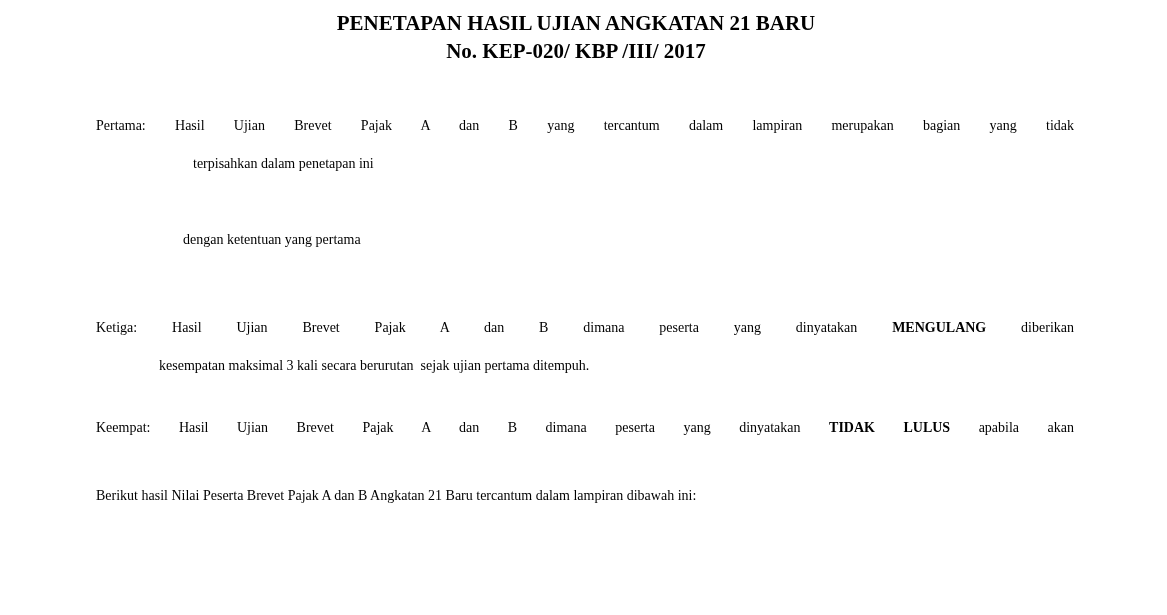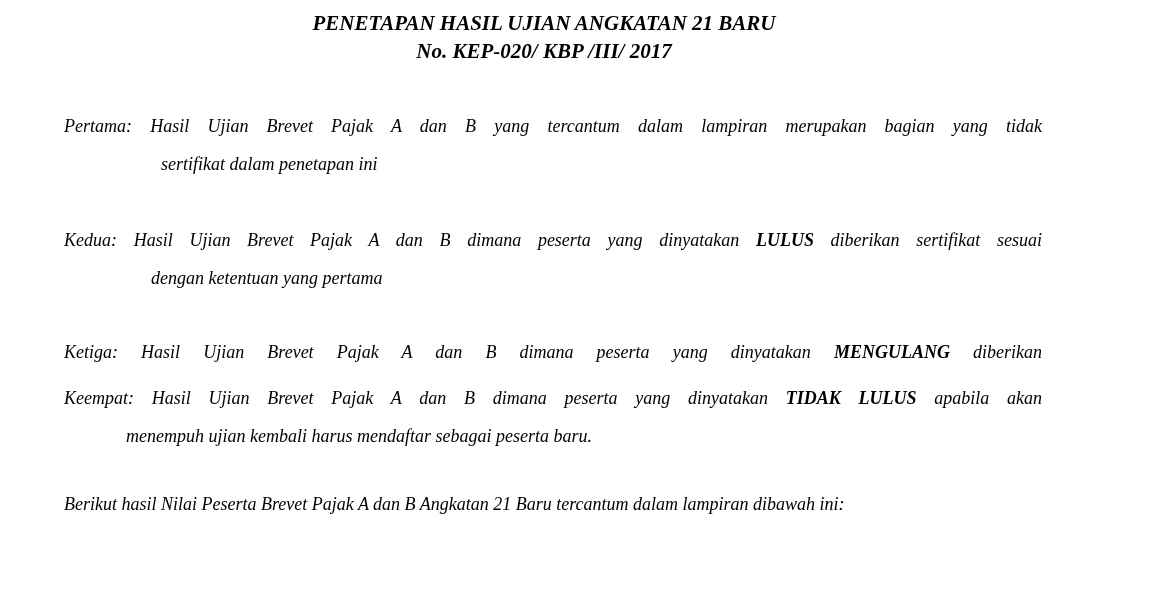--- a/index.html
+++ b/index.html
@@ -7,82 +7,80 @@
     width: 1167px; height: 615px;
     background: #ffffff;
     overflow: hidden;
   }
   body {
     font-family: "Liberation Serif", "DejaVu Serif", serif;
     color: #000000;
   }
   .page {
     width: 1167px; height: 615px;
-    padding: 9px 0 0 64px;
-    font-style: italic;
+    padding: 9px 0 0 96px;
   }
   .content { width: 978px; }
 
   .doc-title {
     font-size: 21px;
     font-weight: bold;
     line-height: 28px;
     text-align: center;
     padding-right: 18px;
   }
 
   .line {
     display: block;
-    font-size: 18px;
+    font-size: 14px;
     line-height: 38px;
     white-space: pre-wrap;
   }
   .just {
     text-align: justify;
     text-align-last: justify;
   }
   .b { font-weight: bold; }
 
   .para.p1 { margin-top: 42px; }
   .para.p2 { margin-top: 38px; }
-  .para.p3 { margin-top: 36px; }
-  .para.p4 { margin-top: 8px; }
+  .para.p3 { margin-top: 50px; }
+  .para.p4 { margin-top: 24px; }
   .closing  { margin-top: 30px; }
 
   .p1 .cont { padding-left: 97px; }
   .p2 .cont { padding-left: 87px; }
   .p3 .cont { padding-left: 63px; }
   .p4 .cont { padding-left: 62px; }
 </style>
 </head>
 <body>
 
 <div class="page">
   <div class="content">
 
     <div class="doc-title">
       <div class="title-line">PENETAPAN HASIL UJIAN ANGKATAN 21 BARU</div>
       <div class="title-line">No. KEP-020/ KBP /III/ 2017</div>
     </div>
 
     <div class="para p1">
       <div class="line just"><span>Pertama: Hasil Ujian Brevet Pajak A dan B yang tercantum dalam lampiran merupakan bagian yang tidak</span></div>
-      <div class="line cont">sertifikat dalam penetapan ini</div>
+      <div class="line cont">terpisahkan dalam penetapan ini</div>
     </div>
 
     <div class="para p2">
-      <div class="line just"><span>Kedua: Hasil Ujian Brevet Pajak A dan B dimana peserta yang dinyatakan </span><span class="b">LULUS</span><span> diberikan sertifikat sesuai</span></div>
       <div class="line cont">dengan ketentuan yang pertama</div>
     </div>
 
     <div class="para p3">
       <div class="line just"><span>Ketiga: Hasil Ujian Brevet Pajak A dan B dimana peserta yang dinyatakan </span><span class="b">MENGULANG</span><span> diberikan</span></div>
+      <div class="line cont">kesempatan maksimal 3 kali secara berurutan  sejak ujian pertama ditempuh.</div>
     </div>
 
     <div class="para p4">
       <div class="line just"><span>Keempat: Hasil Ujian Brevet Pajak A dan B dimana peserta yang dinyatakan </span><span class="b">TIDAK LULUS</span><span> apabila akan</span></div>
-      <div class="line cont">menempuh ujian kembali harus mendaftar sebagai peserta baru.</div>
     </div>
 
     <div class="line closing">Berikut hasil Nilai Peserta Brevet Pajak A dan B Angkatan 21 Baru tercantum dalam lampiran dibawah ini:</div>
 
   </div>
 </div>
 
 </body></html>

